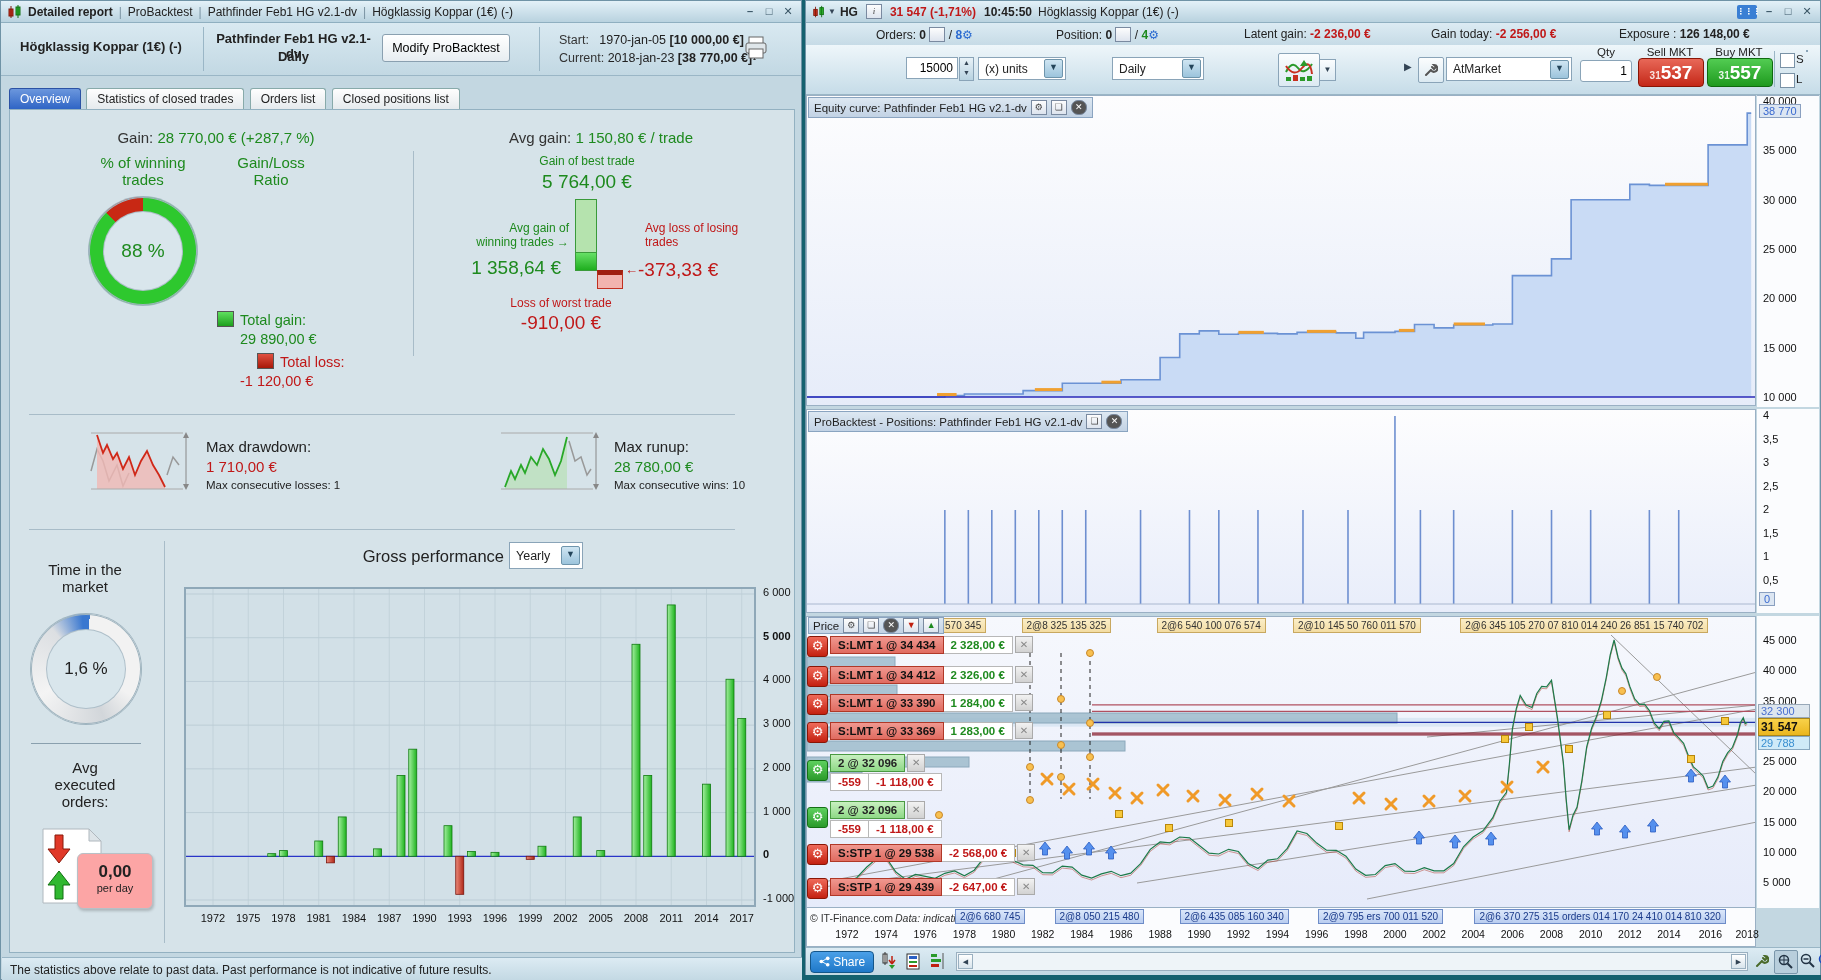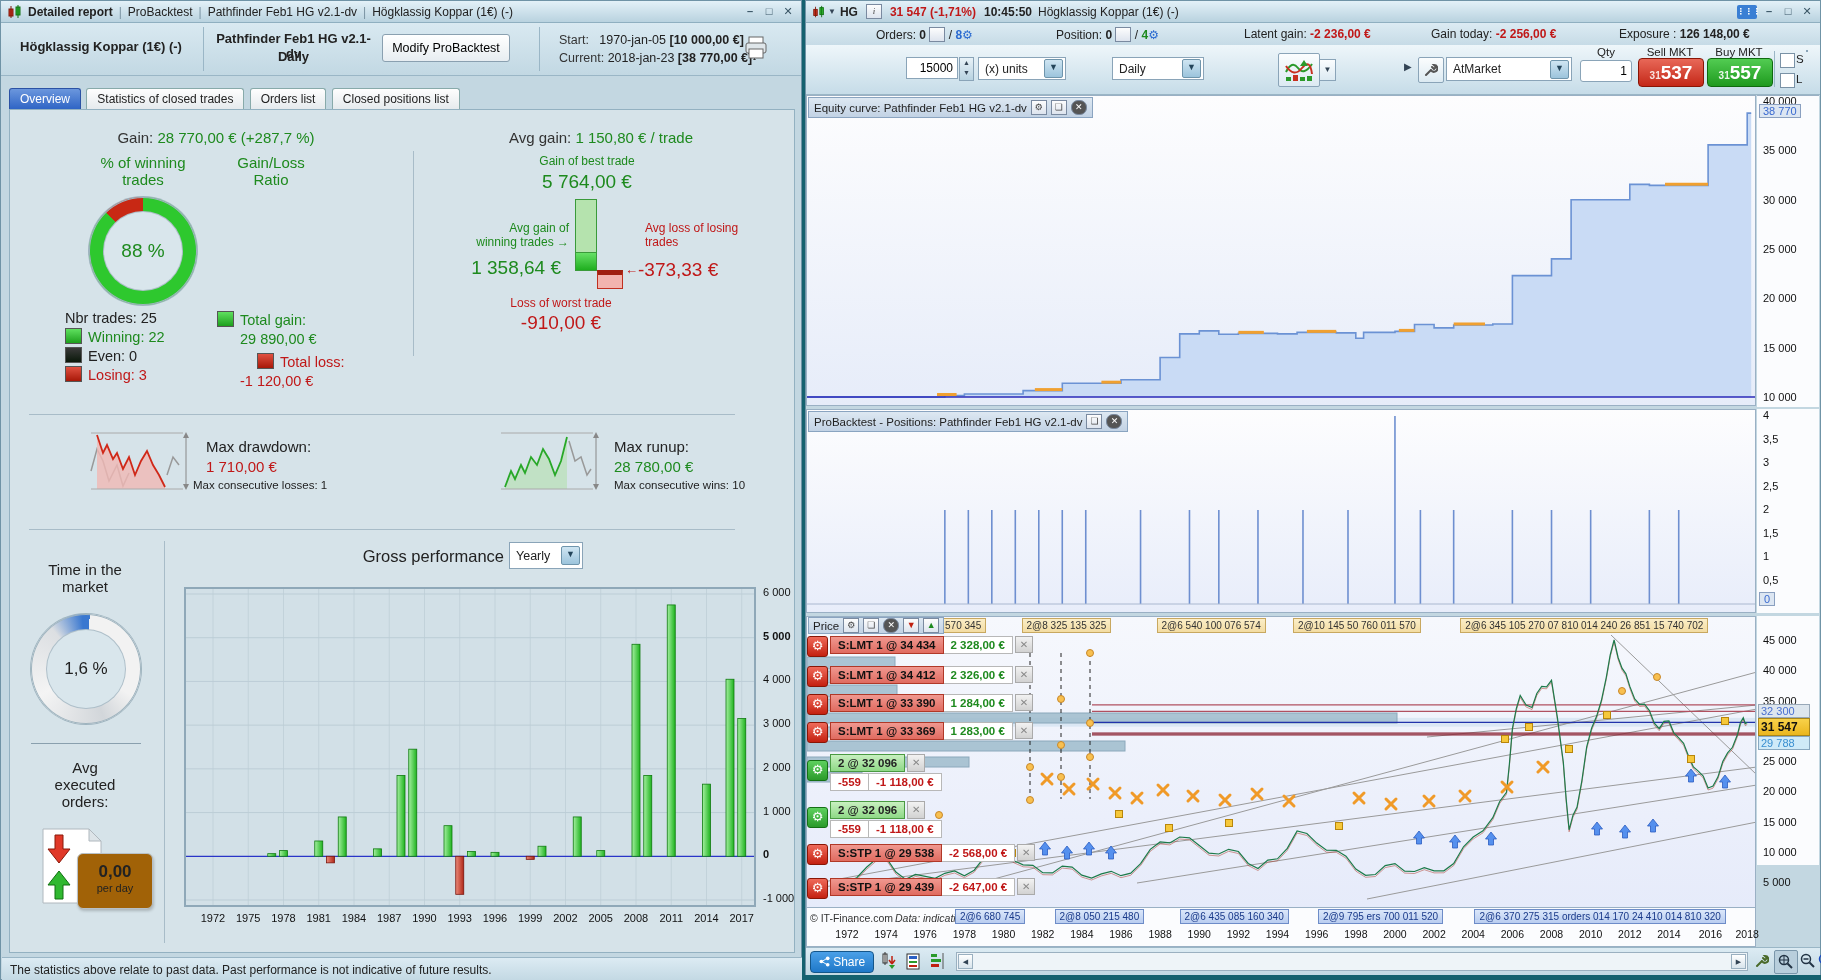--- a/index.html
+++ b/index.html
@@ -106,26 +106,20 @@
 trades</div>
     <div class="a pre grn" style="left:224px;top:153px;width:92px;text-align:center;font-size:15px;">Gain/Loss
 Ratio</div>
 
     <div class="donut" style="left:88px;top:196px;width:108px;height:108px;background:conic-gradient(#2ec82e 0deg 316deg,#c82814 316deg 360deg);">
       <div class="hole">
           <span class="grn" style="font-size:19px;">88 %</span>
         </div>
     </div>
 
-    <div class="a" style="left:64px;top:308px;font-size:14.5px;line-height:19px;">
-      <div>Nbr trades: 25</div>
-      <div><span class="swatch" style="background:linear-gradient(#5fe05f,#1da01d);"></span><span class="grn">Winning: 22</span></div>
-      <div><span class="swatch" style="background:linear-gradient(#3a3a3a,#0a180a);"></span><span>Even: 0</span></div>
-      <div><span class="swatch" style="background:linear-gradient(#e05040,#a81808);"></span><span class="red">Losing: 3</span></div>
-    </div>
     <div class="a" style="left:216px;top:310px;font-size:14.5px;line-height:19px;">
       <div><span class="swatch" style="background:linear-gradient(#5fe05f,#1da01d);"></span><span class="grn">Total gain:</span></div>
       <div class="grn" style="padding-left:23px;">29 890,00 €</div>
       <div style="margin-top:4px;padding-left:40px;"><span class="swatch" style="background:linear-gradient(#e05040,#a81808);"></span><span class="red">Total loss:</span></div>
       <div class="red" style="padding-left:23px;">-1 120,00 €</div>
     </div>
 
     <div class="a grn" style="left:480px;top:153px;width:212px;text-align:center;font-size:12px;">Gain of best trade</div>
     <div class="a grn" style="left:480px;top:170px;width:212px;text-align:center;font-size:19px;">5 764,00 €</div>
     <div class="a" style="left:574px;top:198px;width:20px;height:70px;background:#b5e3ae;border:1px solid #3a9a3a;"></div>
@@ -147,21 +141,21 @@
       <polygon points="8,4 14,22 18,14 24,28 28,22 34,38 40,26 46,44 52,30 58,20 64,34 70,44 76,56 76,58 8,58" fill="#f0b8b4" opacity="0.8"></polygon>
       <polyline points="8,4 14,22 18,14 24,28 28,22 34,38 40,26 46,44 52,30 58,20 64,34 70,44 76,56" fill="none" stroke="#d02818" stroke-width="1.8"></polyline>
       <polyline points="78,44 84,26 90,34" fill="none" stroke="#999" stroke-width="1.5"></polyline>
       <line x1="97" y1="3" x2="97" y2="57" stroke="#888"></line>
         <path d="M97 1 l-3 6 6 0 Z M97 59 l-3 -6 6 0 Z" fill="#888"></path>
       <line x1="2" y1="2" x2="94" y2="2" stroke="#aaa"></line>
         <line x1="2" y1="58" x2="94" y2="58" stroke="#aaa"></line>
     </svg>
     <div class="a" style="left:205px;top:437px;font-size:15px;">Max drawdown:</div>
     <div class="a red" style="left:205px;top:457px;font-size:15px;">1 710,00 €</div>
-    <div class="a" style="left:192px;top:478px;font-size:11.5px;">Max consecutive losses: 1</div>
+    <div class="a" style="left:205px;top:478px;font-size:11.5px;">Max consecutive losses: 1</div>
     <svg class="a" style="left:498px;top:430px;" width="102" height="60" viewBox="0 0 102 60">
       <polygon points="6,56 12,40 16,48 22,34 26,42 32,26 38,34 44,18 50,28 56,44 62,30 68,6 68,58 6,58" fill="#bce0bc" opacity="0.8"></polygon>
       <polyline points="6,56 12,40 16,48 22,34 26,42 32,26 38,34 44,18 50,28 56,44 62,30 68,6" fill="none" stroke="#28a828" stroke-width="1.8"></polyline>
       <polyline points="70,10 76,30 82,26 88,44 92,38" fill="none" stroke="#999" stroke-width="1.5"></polyline>
       <line x1="97" y1="3" x2="97" y2="57" stroke="#888"></line>
         <path d="M97 1 l-3 6 6 0 Z M97 59 l-3 -6 6 0 Z" fill="#888"></path>
       <line x1="2" y1="2" x2="94" y2="2" stroke="#aaa"></line>
         <line x1="2" y1="58" x2="94" y2="58" stroke="#aaa"></line>
     </svg>
     <div class="a" style="left:613px;top:437px;font-size:15px;">Max runup:</div>
@@ -181,21 +175,21 @@
     <div class="a" style="left:30px;top:742px;width:110px;border-top:1px solid #8aa0ae;"></div>
     <div class="a pre" style="left:18px;top:758px;width:132px;text-align:center;font-size:15px;">Avg
 executed
 orders:</div>
     <svg class="a" style="left:40px;top:826px;" width="62" height="78" viewBox="0 0 62 78">
       <path d="M2 2 H48 L60 14 V76 H2 Z" fill="#fff" stroke="#b0b8be"></path>
         <path d="M48 2 L48 14 L60 14 Z" fill="#dde4e8" stroke="#b0b8be"></path>
       <path d="M22 8 v14 h7 l-11 14 -11-14 h7 V8 Z" fill="#e03828" stroke="#8a1808"></path>
       <path d="M22 72 v-14 h7 l-11-14 -11 14 h7 v14 Z" fill="#30b830" stroke="#107010"></path>
     </svg>
-    <div class="a" style="left:76px;top:852px;width:74px;height:54px;background:#a16207;border:1px solid #b8c0c6;border-radius:6px;box-shadow:1px 2px 3px rgba(0,0,0,.2);text-align:center;">
+    <div class="a" style="left:76px;top:852px;width:74px;height:54px;background:#fca5a5;border:1px solid #b8c0c6;border-radius:6px;box-shadow:1px 2px 3px rgba(0,0,0,.2);text-align:center;">
       <div style="font-size:17px;font-weight:bold;margin-top:8px;">0,00</div>
       <div style="font-size:11px;">per day</div>
     </div>
 
     <div class="a" style="left:295px;top:546px;width:208px;text-align:right;font-size:16.5px;">Gross performance</div>
     <div class="dd a" style="left:508px;top:541px;width:74px;height:27px;">
       <span style="font-size:12.5px;">Yearly</span>
         <span class="ddarr">▼</span>
     </div>
     <div class="a" style="left:183px;top:586px;width:572px;height:320px;border:1px solid #8fa8b8;background:#d2e0e7;box-sizing:border-box;">
@@ -625,21 +619,21 @@
         <span class="oX">✕</span>
       </div>
     <div class="ordrow" style="top:242px;">
         <span class="gearbox gR">⚙</span>
         <span class="olab">S:STP  1 @ 29 439</span>
         <span class="oval red">-2 647,00 €</span>
         <span class="oX">✕</span>
       </div>
   </div>
 
-  <div class="a" id="prY" style="left:1757px;top:616px;width:62px;height:249px;background:#fbfcfe;">
+  <div class="a" id="prY" style="left:1757px;top:616px;width:62px;height:292px;background:#fbfcfe;">
       <span class="axlab" style="left: 6px; top: 18px;">45 000</span>
       <span class="axlab" style="left: 6px; top: 48.25px;">40 000</span>
       <span class="axlab" style="left: 6px; top: 78.5px;">35 000</span>
       <span class="axlab" style="left: 6px; top: 108.75px;">30 000</span>
       <span class="axlab" style="left: 6px; top: 139px;">25 000</span>
       <span class="axlab" style="left: 6px; top: 169.25px;">20 000</span>
       <span class="axlab" style="left: 6px; top: 199.5px;">15 000</span>
       <span class="axlab" style="left: 6px; top: 229.75px;">10 000</span>
       <span class="axlab" style="left: 6px; top: 260px;">5 000</span>
     </div>

